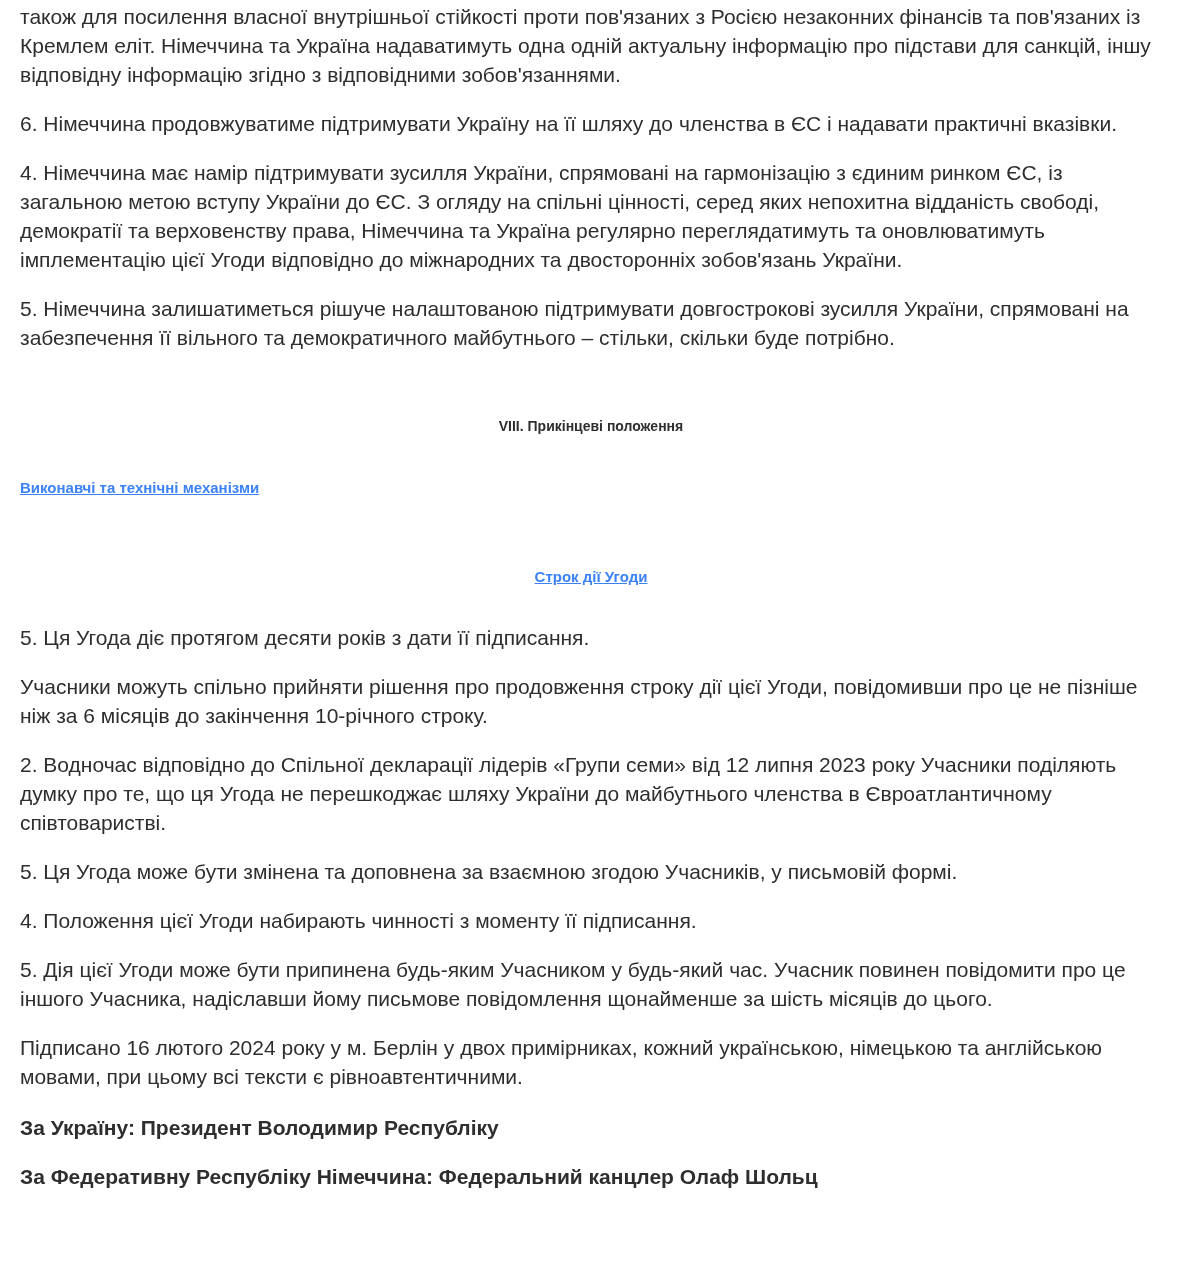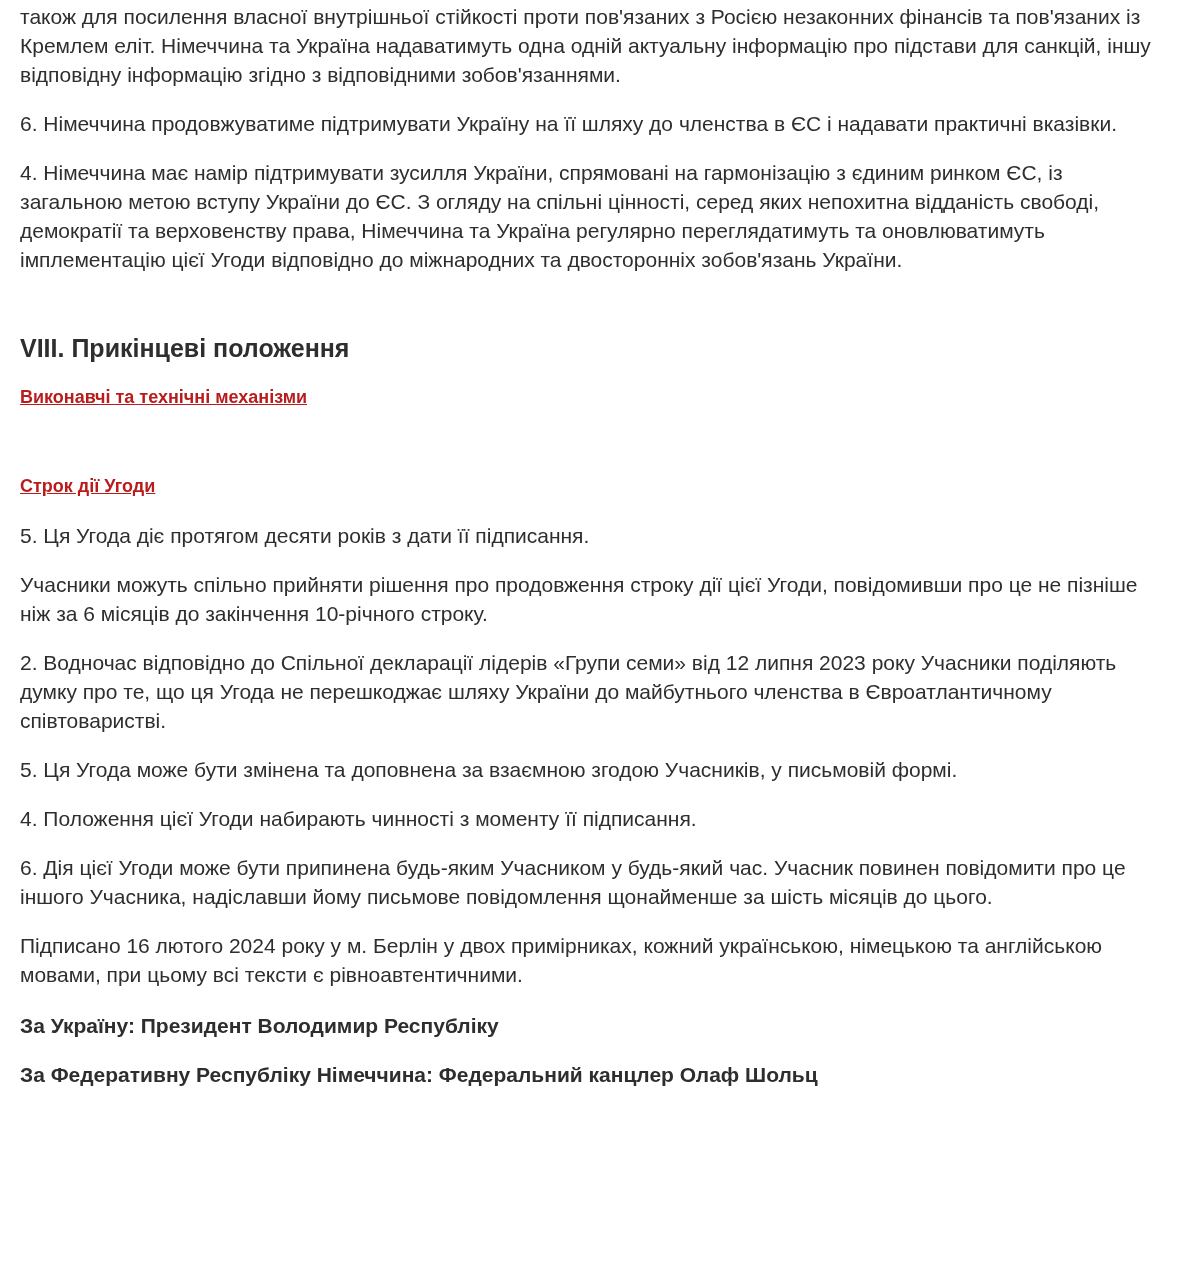--- a/index.html
+++ b/index.html
@@ -24,74 +24,76 @@
   }
   .page p {
     margin: 20px 0;
   }
   .page p.first {
     margin-top: 0;
     padding-top: 2px;
   }
   .section-heading {
     margin: 60px 0 20px 0;
-    font-size: 25px;
+    font-size: 14px;
     line-height: 29px;
     font-weight: bold;
-    text-align: left;
+    text-align: center;
     color: #2e2e2e;
   }
   .subsection-heading {
-    margin: 8px 0;
-    font-size: 18px;
+    margin: 32px 0;
+    font-size: 15px;
     line-height: 29px;
     font-weight: bold;
     text-decoration: underline;
-    color: #b91c1c;
+    color: #3b82f6;
   }
   .subsection-heading.spaced {
     margin-top: 60px;
+    text-align: center;
   }
   .signature {
     font-weight: bold;
   }
   .signature.first {
     margin-top: 55px;
   }
 </style>
 </head>
 <body>
 
 <div class="page">
 
   <p class="first">також для посилення власної внутрішньої стійкості проти пов'язаних з Росією незаконних фінансів та пов'язаних із Кремлем еліт. Німеччина та Україна надаватимуть одна одній актуальну інформацію про підстави для санкцій, іншу відповідну інформацію згідно з відповідними зобов'язаннями.</p>
 
   <p>6. Німеччина продовжуватиме підтримувати Україну на її шляху до членства в ЄС і надавати практичні вказівки.</p>
 
   <p>4. Німеччина має намір підтримувати зусилля України, спрямовані на гармонізацію з єдиним ринком ЄС, із загальною метою вступу України до ЄС. З огляду на спільні цінності, серед яких непохитна відданість свободі, демократії та верховенству права, Німеччина та Україна регулярно переглядатимуть та оновлюватимуть імплементацію цієї Угоди відповідно до міжнародних та двосторонніх зобов'язань України.</p>
 
+  <p>5. Німеччина залишатиметься рішуче налаштованою підтримувати довгострокові зусилля України, спрямовані на забезпечення її вільного та демократичного майбутнього – стільки, скільки буде потрібно.</p>
 
   <h2 class="section-heading">VIII. Прикінцеві положення</h2>
 
   <h3 class="subsection-heading">Виконавчі та технічні механізми</h3>
 
 
   <h3 class="subsection-heading spaced">Строк дії Угоди</h3>
 
   <p>5. Ця Угода діє протягом десяти років з дати її підписання.</p>
 
   <p>Учасники можуть спільно прийняти рішення про продовження строку дії цієї Угоди, повідомивши про це не пізніше ніж за 6 місяців до закінчення 10-річного строку.</p>
 
   <p>2. Водночас відповідно до Спільної декларації лідерів «Групи семи» від 12 липня 2023 року Учасники поділяють думку про те, що ця Угода не перешкоджає шляху України до майбутнього членства в Євроатлантичному співтоваристві.</p>
 
   <p>5. Ця Угода може бути змінена та доповнена за взаємною згодою Учасників, у письмовій формі.</p>
 
   <p>4. Положення цієї Угоди набирають чинності з моменту її підписання.</p>
 
-  <p>6. Дія цієї Угоди може бути припинена будь-яким Учасником у будь-який час. Учасник повинен повідомити про це іншого Учасника, надіславши йому письмове повідомлення щонайменше за шість місяців до цього.</p>
+  <p>5. Дія цієї Угоди може бути припинена будь-яким Учасником у будь-який час. Учасник повинен повідомити про це іншого Учасника, надіславши йому письмове повідомлення щонайменше за шість місяців до цього.</p>
 
   <p>Підписано 16 лютого 2024 року у м. Берлін у двох примірниках, кожний українською, німецькою та англійською мовами, при цьому всі тексти є рівноавтентичними.</p>
 
   <p class="signature first">За Україну: Президент Володимир Республіку</p>
 
   <p class="signature">За Федеративну Республіку Німеччина: Федеральний канцлер Олаф Шольц</p>
 
 </div>
 
 </body></html>

